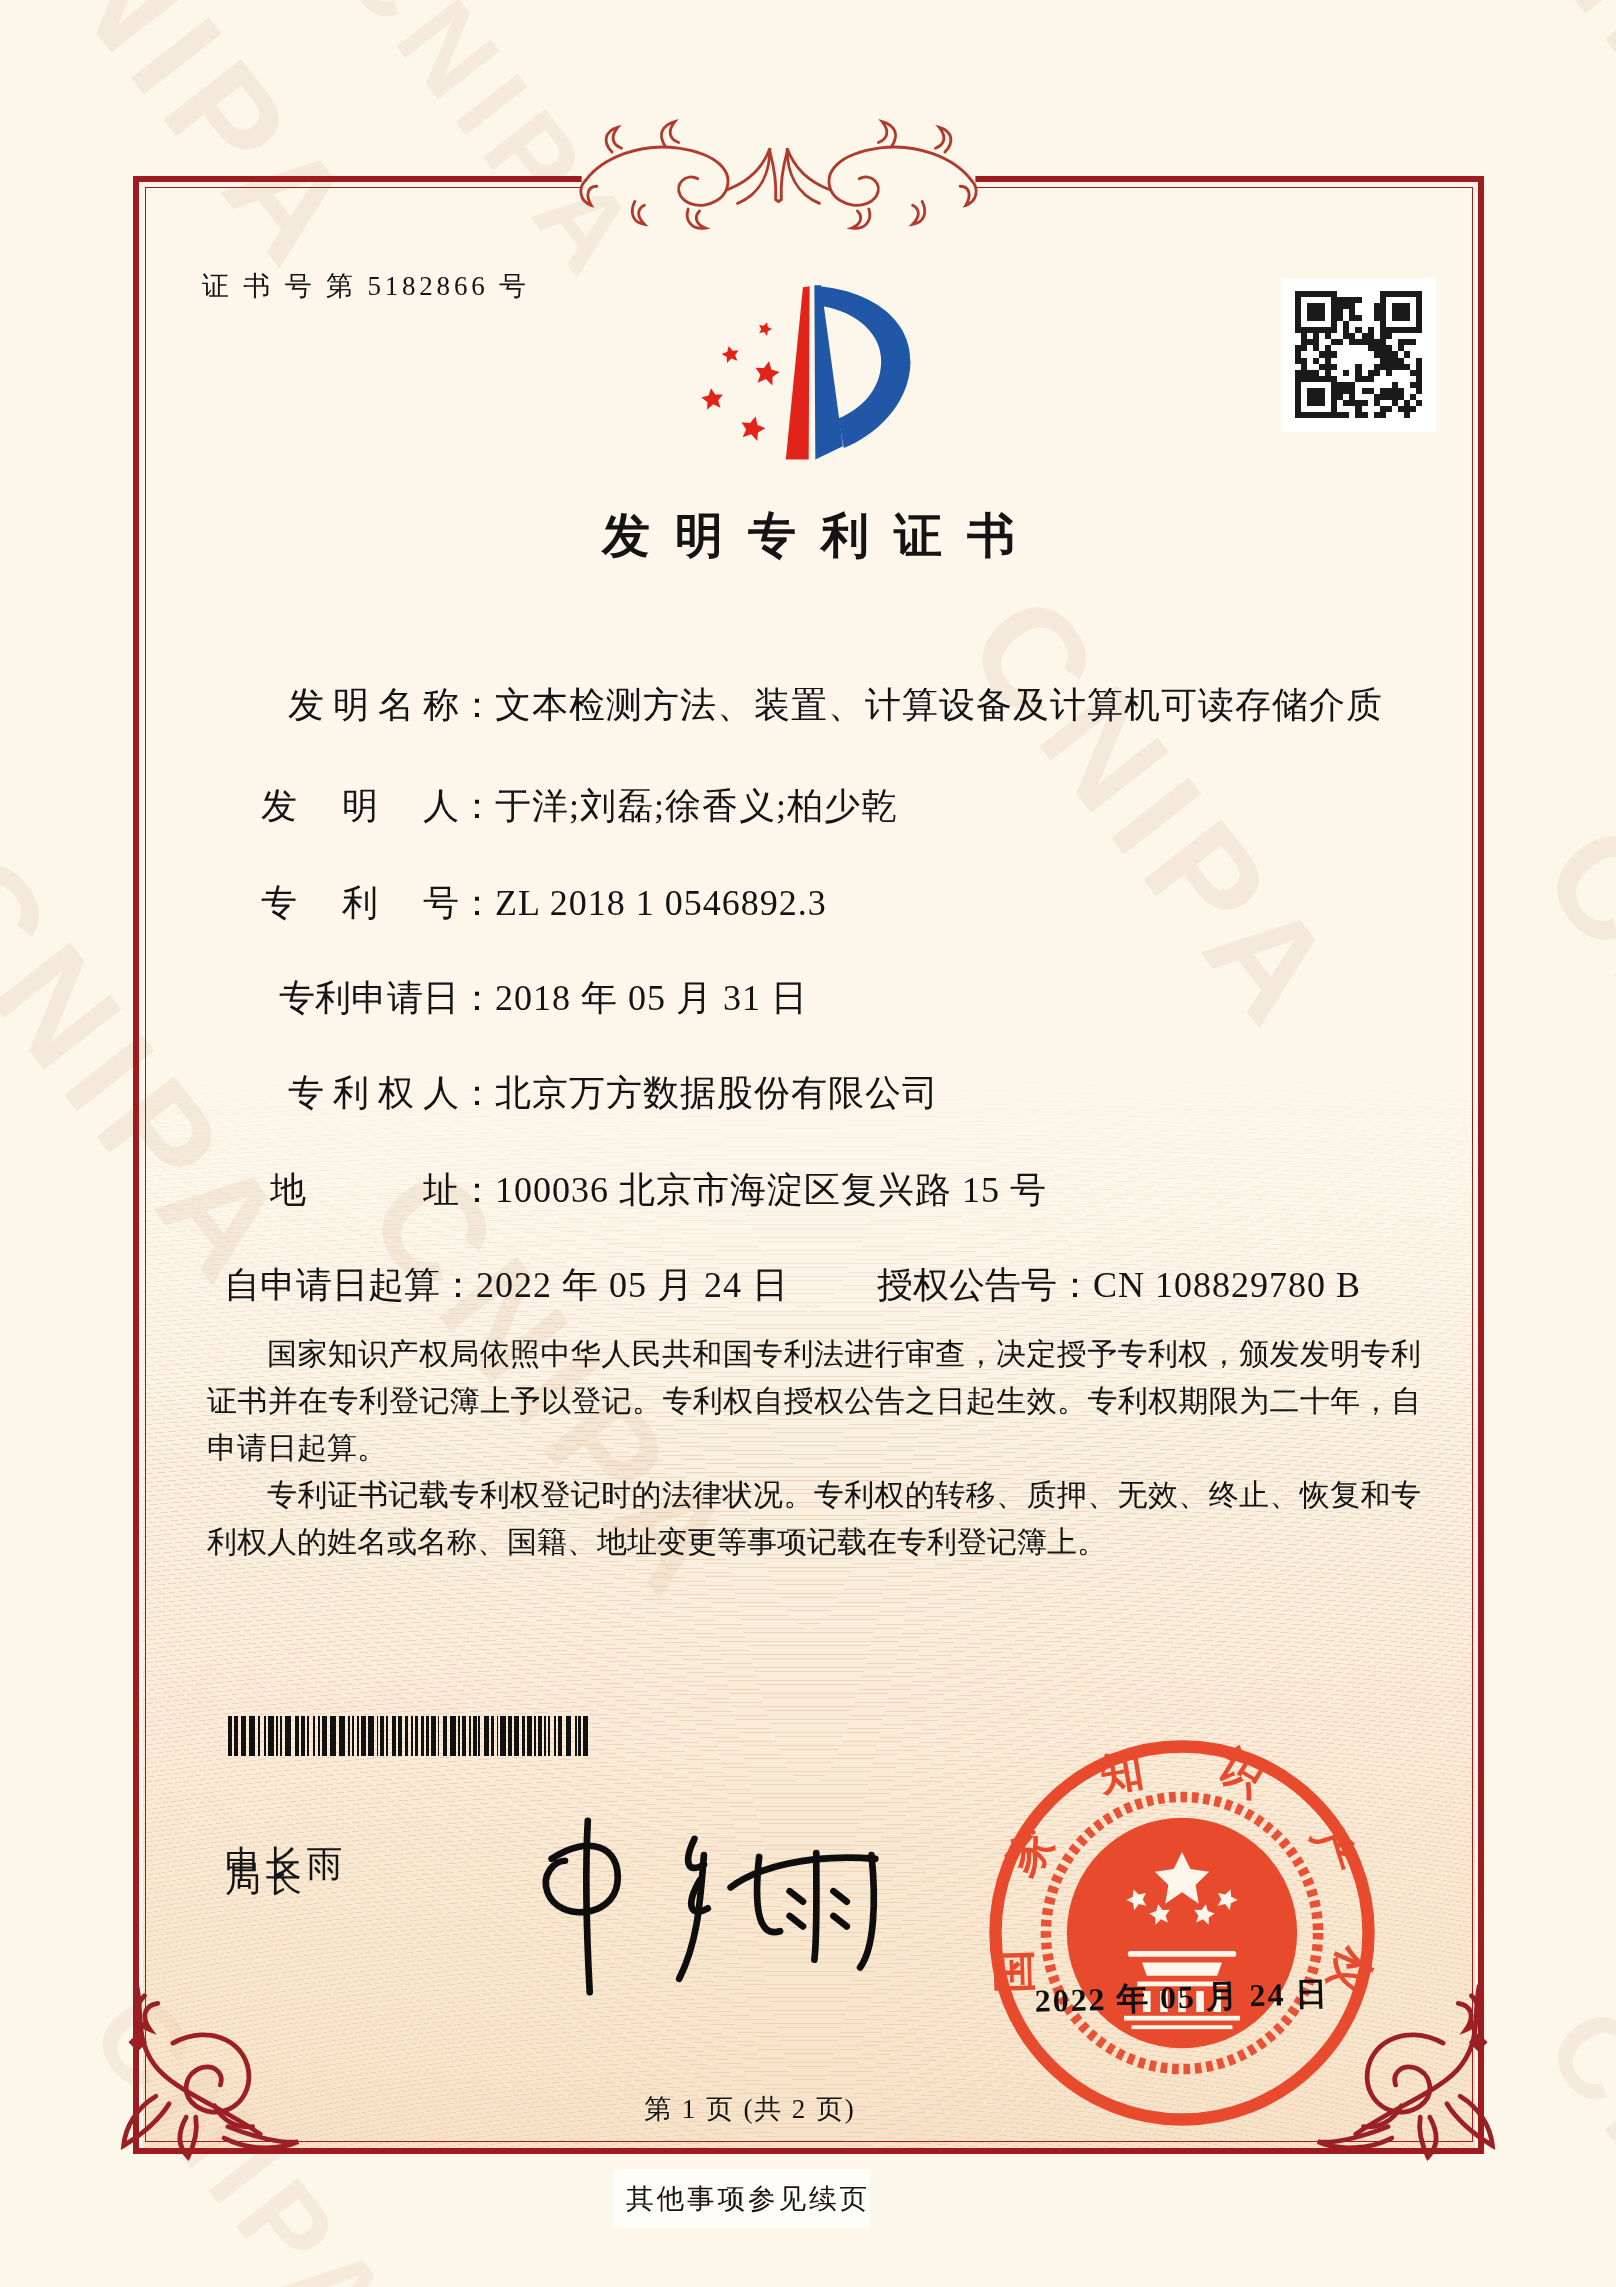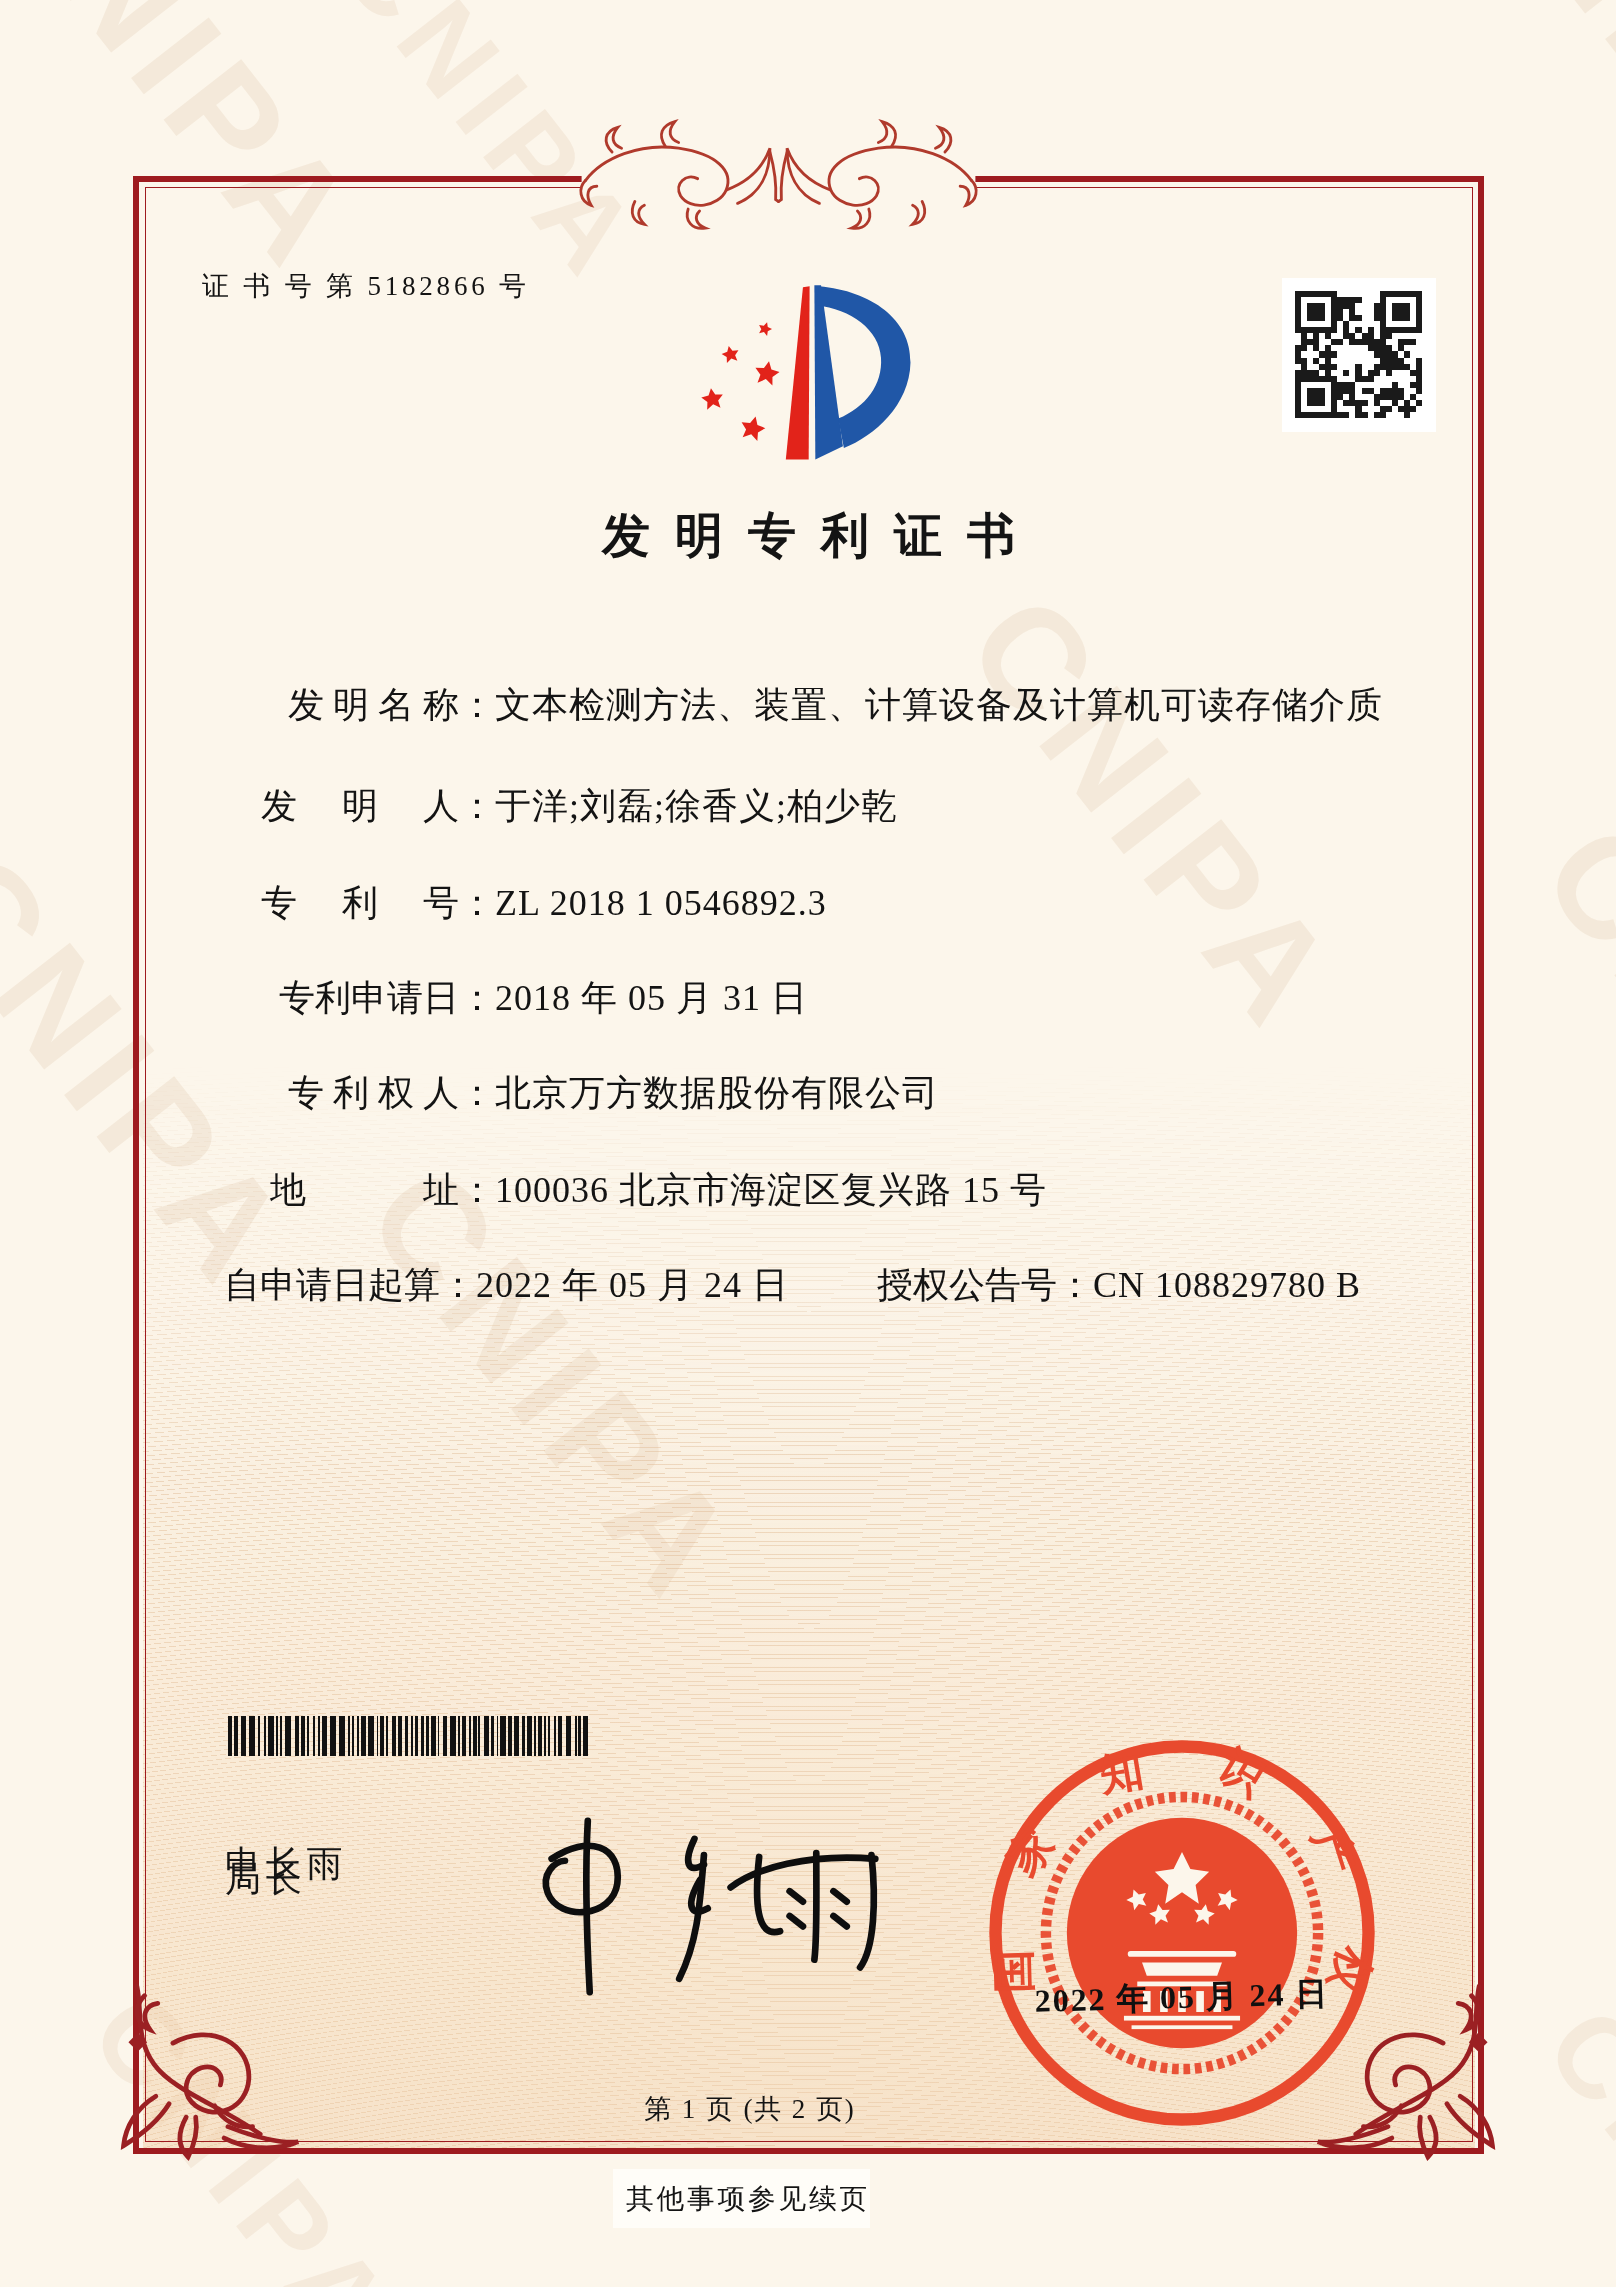--- a/index.html
+++ b/index.html
@@ -447,20 +447,24 @@
   <div class="field-row" style="top:1166px">
     <span class="f-label">地　　　 址：</span><span class="f-value">100036 北京市海淀区复兴路 15 号</span>
   </div>
   <div class="field-row" style="top:1261px;width:1208px">
     <span>自申请日起算：</span><span class="f-value">2022 年 05 月 24 日</span>
     <span class="grant-number">
       <span>授权公告号：</span><span class="f-value">CN 108829780 B</span>
     </span>
   </div>
 
+  <div class="body-text">
+    <p>国家知识产权局依照中华人民共和国专利法进行审查，决定授予专利权，颁发发明专利证书并在专利登记簿上予以登记。专利权自授权公告之日起生效。专利权期限为二十年，自申请日起算。</p>
+    <p>专利证书记载专利权登记时的法律状况。专利权的转移、质押、无效、终止、恢复和专利权人的姓名或名称、国籍、地址变更等事项记载在专利登记簿上。</p>
+  </div>
 
   <svg class="barcode" id="barcode-svg" viewBox="0 0 378 42" preserveAspectRatio="none">
       <g fill="#111" shape-rendering="crispEdges">
         <rect x="0" y="0" width="4" height="42"></rect>
         <rect x="6" y="0" width="4" height="42"></rect>
         <rect x="14" y="0" width="5" height="42"></rect>
         <rect x="22" y="0" width="6" height="42"></rect>
         <rect x="32" y="0" width="2" height="42"></rect>
         <rect x="38" y="0" width="2" height="42"></rect>
         <rect x="42" y="0" width="6" height="42"></rect>

